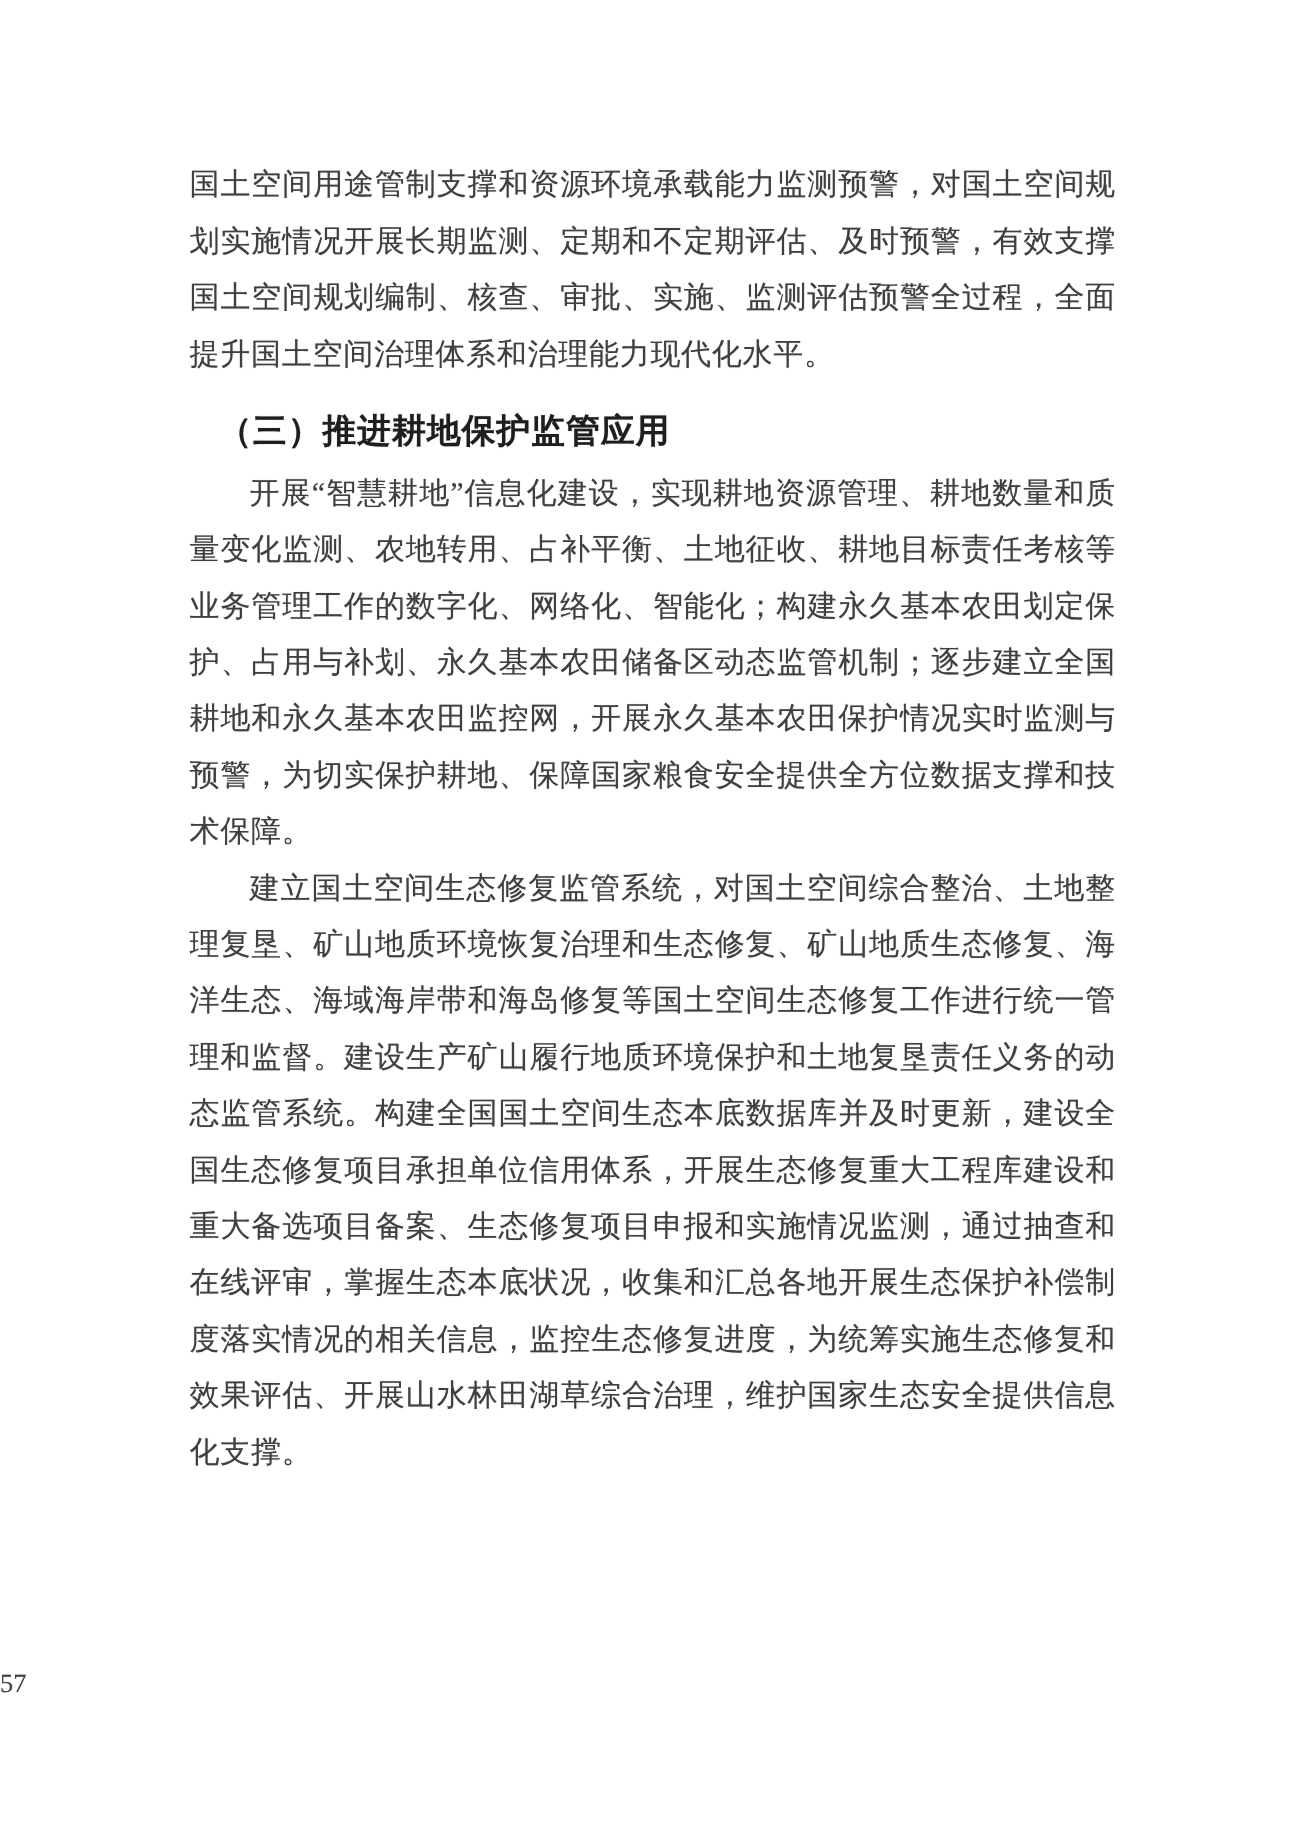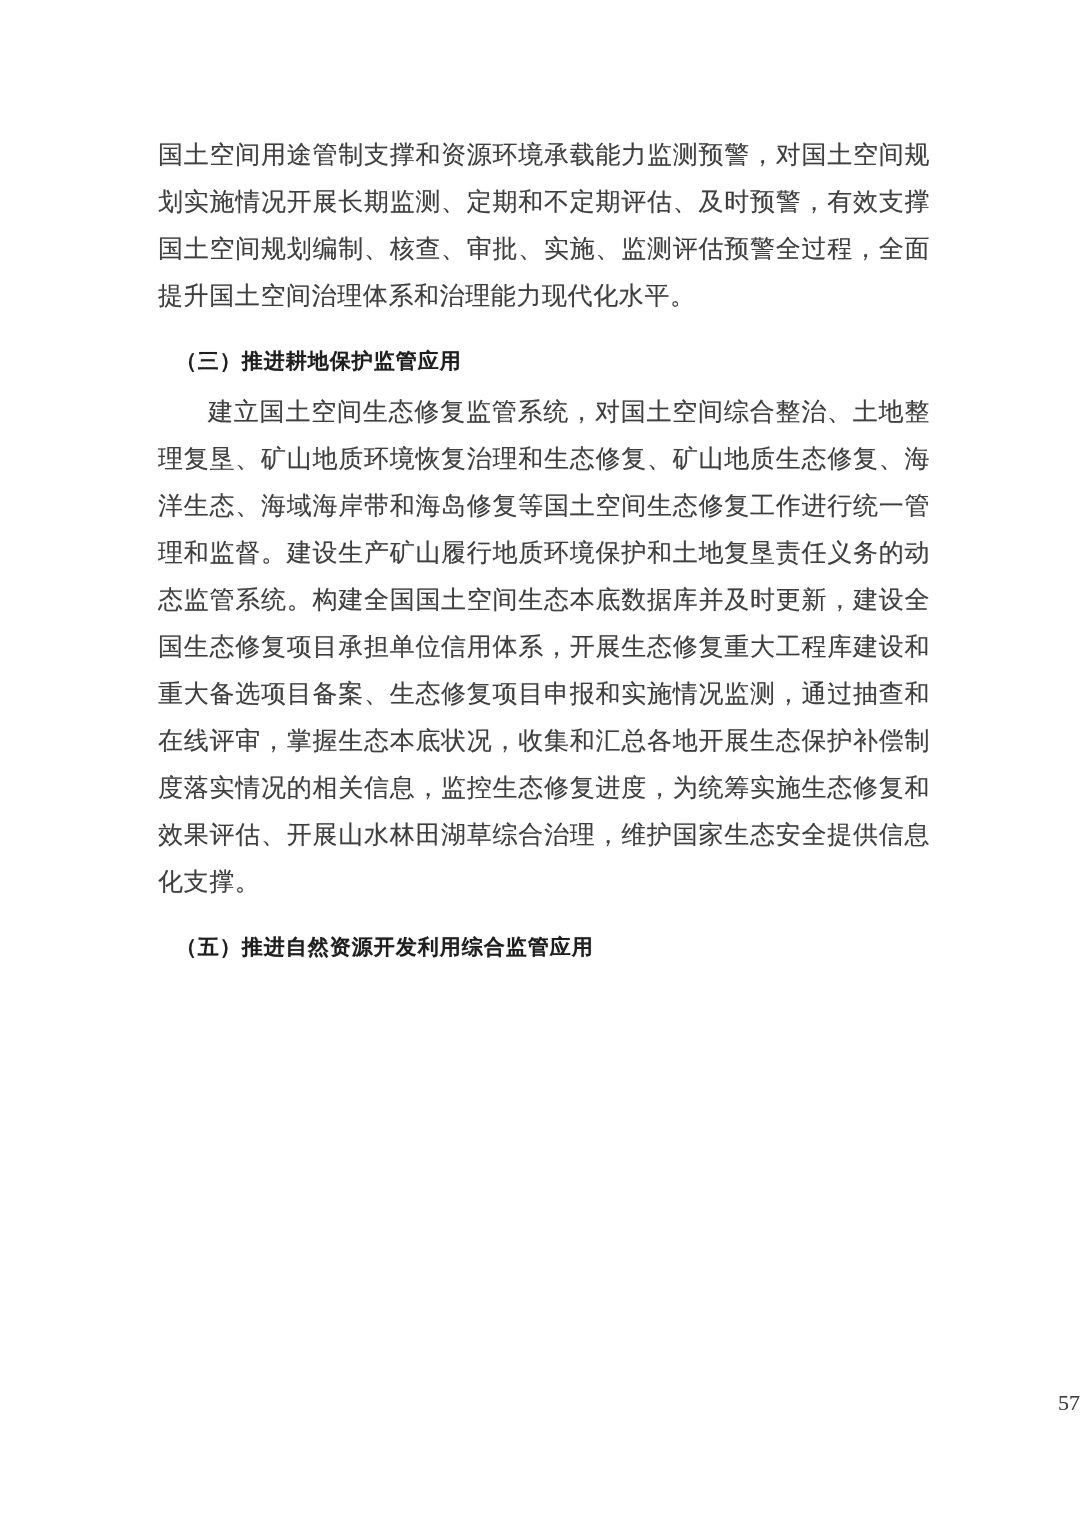--- a/index.html
+++ b/index.html
@@ -28,52 +28,52 @@
     text-shadow: 0 0 0.8px rgba(70,70,70,0.45);
   }
   .body-para {
     margin: 0;
     text-indent: 2em;
   }
   .body-para.no-indent {
     text-indent: 0;
   }
   .section-heading {
-    font-family: Liberation Serif, serif;
+    font-family: Liberation Mono, monospace;
     font-weight: 700;
     color: #1e1e1e;
-    font-size: 21px;
+    font-size: 28px;
     line-height: 47px;
     margin: 19px 0 3px 0;
     text-indent: 0.85em;
     letter-spacing: 1px;
     text-shadow: 0 0 0.8px rgba(30,30,30,0.5);
   }
   .page-number {
     position: absolute;
     top: 1390px;
     left: 0;
     width: 100%;
-    text-align: right;
+    text-align: left;
     font-size: 22px;
     line-height: 26px;
     color: #3f3f3f;
     text-shadow: 0 0 0.8px rgba(70,70,70,0.45);
   }
 </style>
 </head>
 <body>
 
 <div class="page">
   <div class="content">
 
     <p class="body-para no-indent">国土空间用途管制支撑和资源环境承载能力监测预警，对国土空间规划实施情况开展长期监测、定期和不定期评估、及时预警，有效支撑国土空间规划编制、核查、审批、实施、监测评估预警全过程，全面提升国土空间治理体系和治理能力现代化水平。</p>
 
     <h3 class="section-heading">（三）推进耕地保护监管应用</h3>
+    <p class="body-para">开展“智慧耕地”信息化建设，实现耕地资源管理、耕地数量和质量变化监测、农地转用、占补平衡、土地征收、耕地目标责任考核等业务管理工作的数字化、网络化、智能化；构建永久基本农田划定保护、占用与补划、永久基本农田储备区动态监管机制；逐步建立全国耕地和永久基本农田监控网，开展永久基本农田保护情况实时监测与预警，为切实保护耕地、保障国家粮食安全提供全方位数据支撑和技术保障。</p>
 
     <p class="body-para">建立国土空间生态修复监管系统，对国土空间综合整治、土地整理复垦、矿山地质环境恢复治理和生态修复、矿山地质生态修复、海洋生态、海域海岸带和海岛修复等国土空间生态修复工作进行统一管理和监督。建设生产矿山履行地质环境保护和土地复垦责任义务的动态监管系统。构建全国国土空间生态本底数据库并及时更新，建设全国生态修复项目承担单位信用体系，开展生态修复重大工程库建设和重大备选项目备案、生态修复项目申报和实施情况监测，通过抽查和在线评审，掌握生态本底状况，收集和汇总各地开展生态保护补偿制度落实情况的相关信息，监控生态修复进度，为统筹实施生态修复和效果评估、开展山水林田湖草综合治理，维护国家生态安全提供信息化支撑。</p>
 
-    <h3 class="section-heading">（五）推进自然资源开发利用综合监管应用</h3>
 
   </div>
 
   <div class="page-number">57</div>
 </div>
 
 </body></html>

